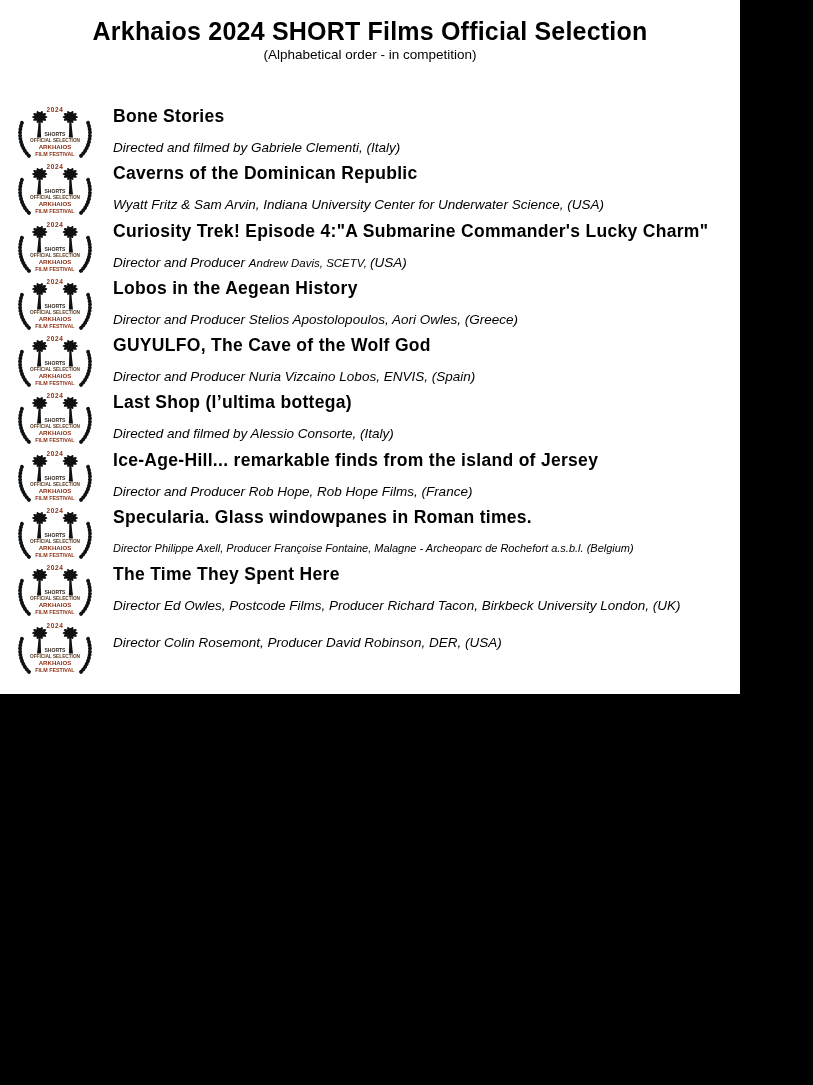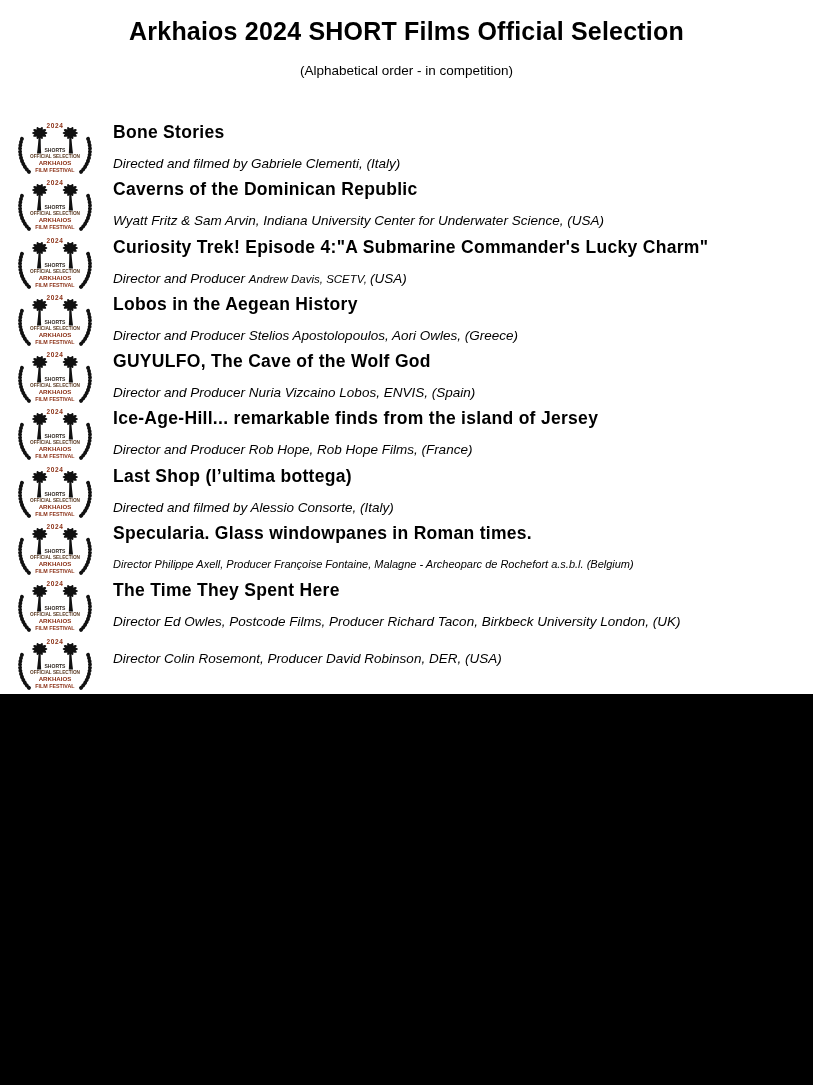--- a/index.html
+++ b/index.html
@@ -9,39 +9,39 @@
   }
   body {
     width: 813px;
     height: 1085px;
     font-family: "Liberation Sans", sans-serif;
     color: #000;
     overflow: hidden;
   }
   .sheet {
     position: relative;
-    width: 813px;
+    width: 740px;
     height: 694px;
     background: #ffffff;
     overflow: hidden;
   }
   .header {
     text-align: center;
     padding-top: 16px;
   }
   .page-title {
     font-size: 25px;
     font-weight: bold;
     line-height: 30px;
     letter-spacing: 0.2px;
   }
   .page-subtitle {
     font-size: 13.5px;
     line-height: 17px;
-    margin-top: 16px;
+    margin-top: 0;
   }
   .film-list {
     margin-top: 41px;
   }
   .film-row {
     display: flex;
     align-items: flex-start;
     height: 57.3px;
     padding-left: 16px;
   }
@@ -175,32 +175,32 @@
       <div class="film-title">GUYULFO, The Cave of the Wolf God</div>
       <div class="film-credit">Director and Producer Nuria Vizcaino Lobos, ENVIS, (Spain)</div>
     </div>
   </div>
 
   <div class="film-row">
     <svg class="badge" viewBox="0 0 100 72" aria-hidden="true">
       <use href="#badge-art"></use>
     </svg>
     <div class="film-text">
+      <div class="film-title">Last Shop (l’ultima bottega)</div>
+      <div class="film-credit">Directed and filmed by Alessio Consorte, (Italy)</div>
+    </div>
+  </div>
+
+  <div class="film-row">
+    <svg class="badge" viewBox="0 0 100 72" aria-hidden="true">
+      <use href="#badge-art"></use>
+    </svg>
+    <div class="film-text">
       <div class="film-title">Ice-Age-Hill... remarkable finds from the island of Jersey</div>
       <div class="film-credit">Director and Producer Rob Hope, Rob Hope Films, (France)</div>
-    </div>
-  </div>
-
-  <div class="film-row">
-    <svg class="badge" viewBox="0 0 100 72" aria-hidden="true">
-      <use href="#badge-art"></use>
-    </svg>
-    <div class="film-text">
-      <div class="film-title">Last Shop (l’ultima bottega)</div>
-      <div class="film-credit">Directed and filmed by Alessio Consorte, (Italy)</div>
     </div>
   </div>
 
   <div class="film-row">
     <svg class="badge" viewBox="0 0 100 72" aria-hidden="true">
       <use href="#badge-art"></use>
     </svg>
     <div class="film-text">
       <div class="film-title">Specularia. Glass windowpanes in Roman times.</div>
       <div class="film-credit small">Director Philippe Axell, Producer Françoise Fontaine, Malagne - Archeoparc de Rochefort a.s.b.l. (Belgium)</div>

